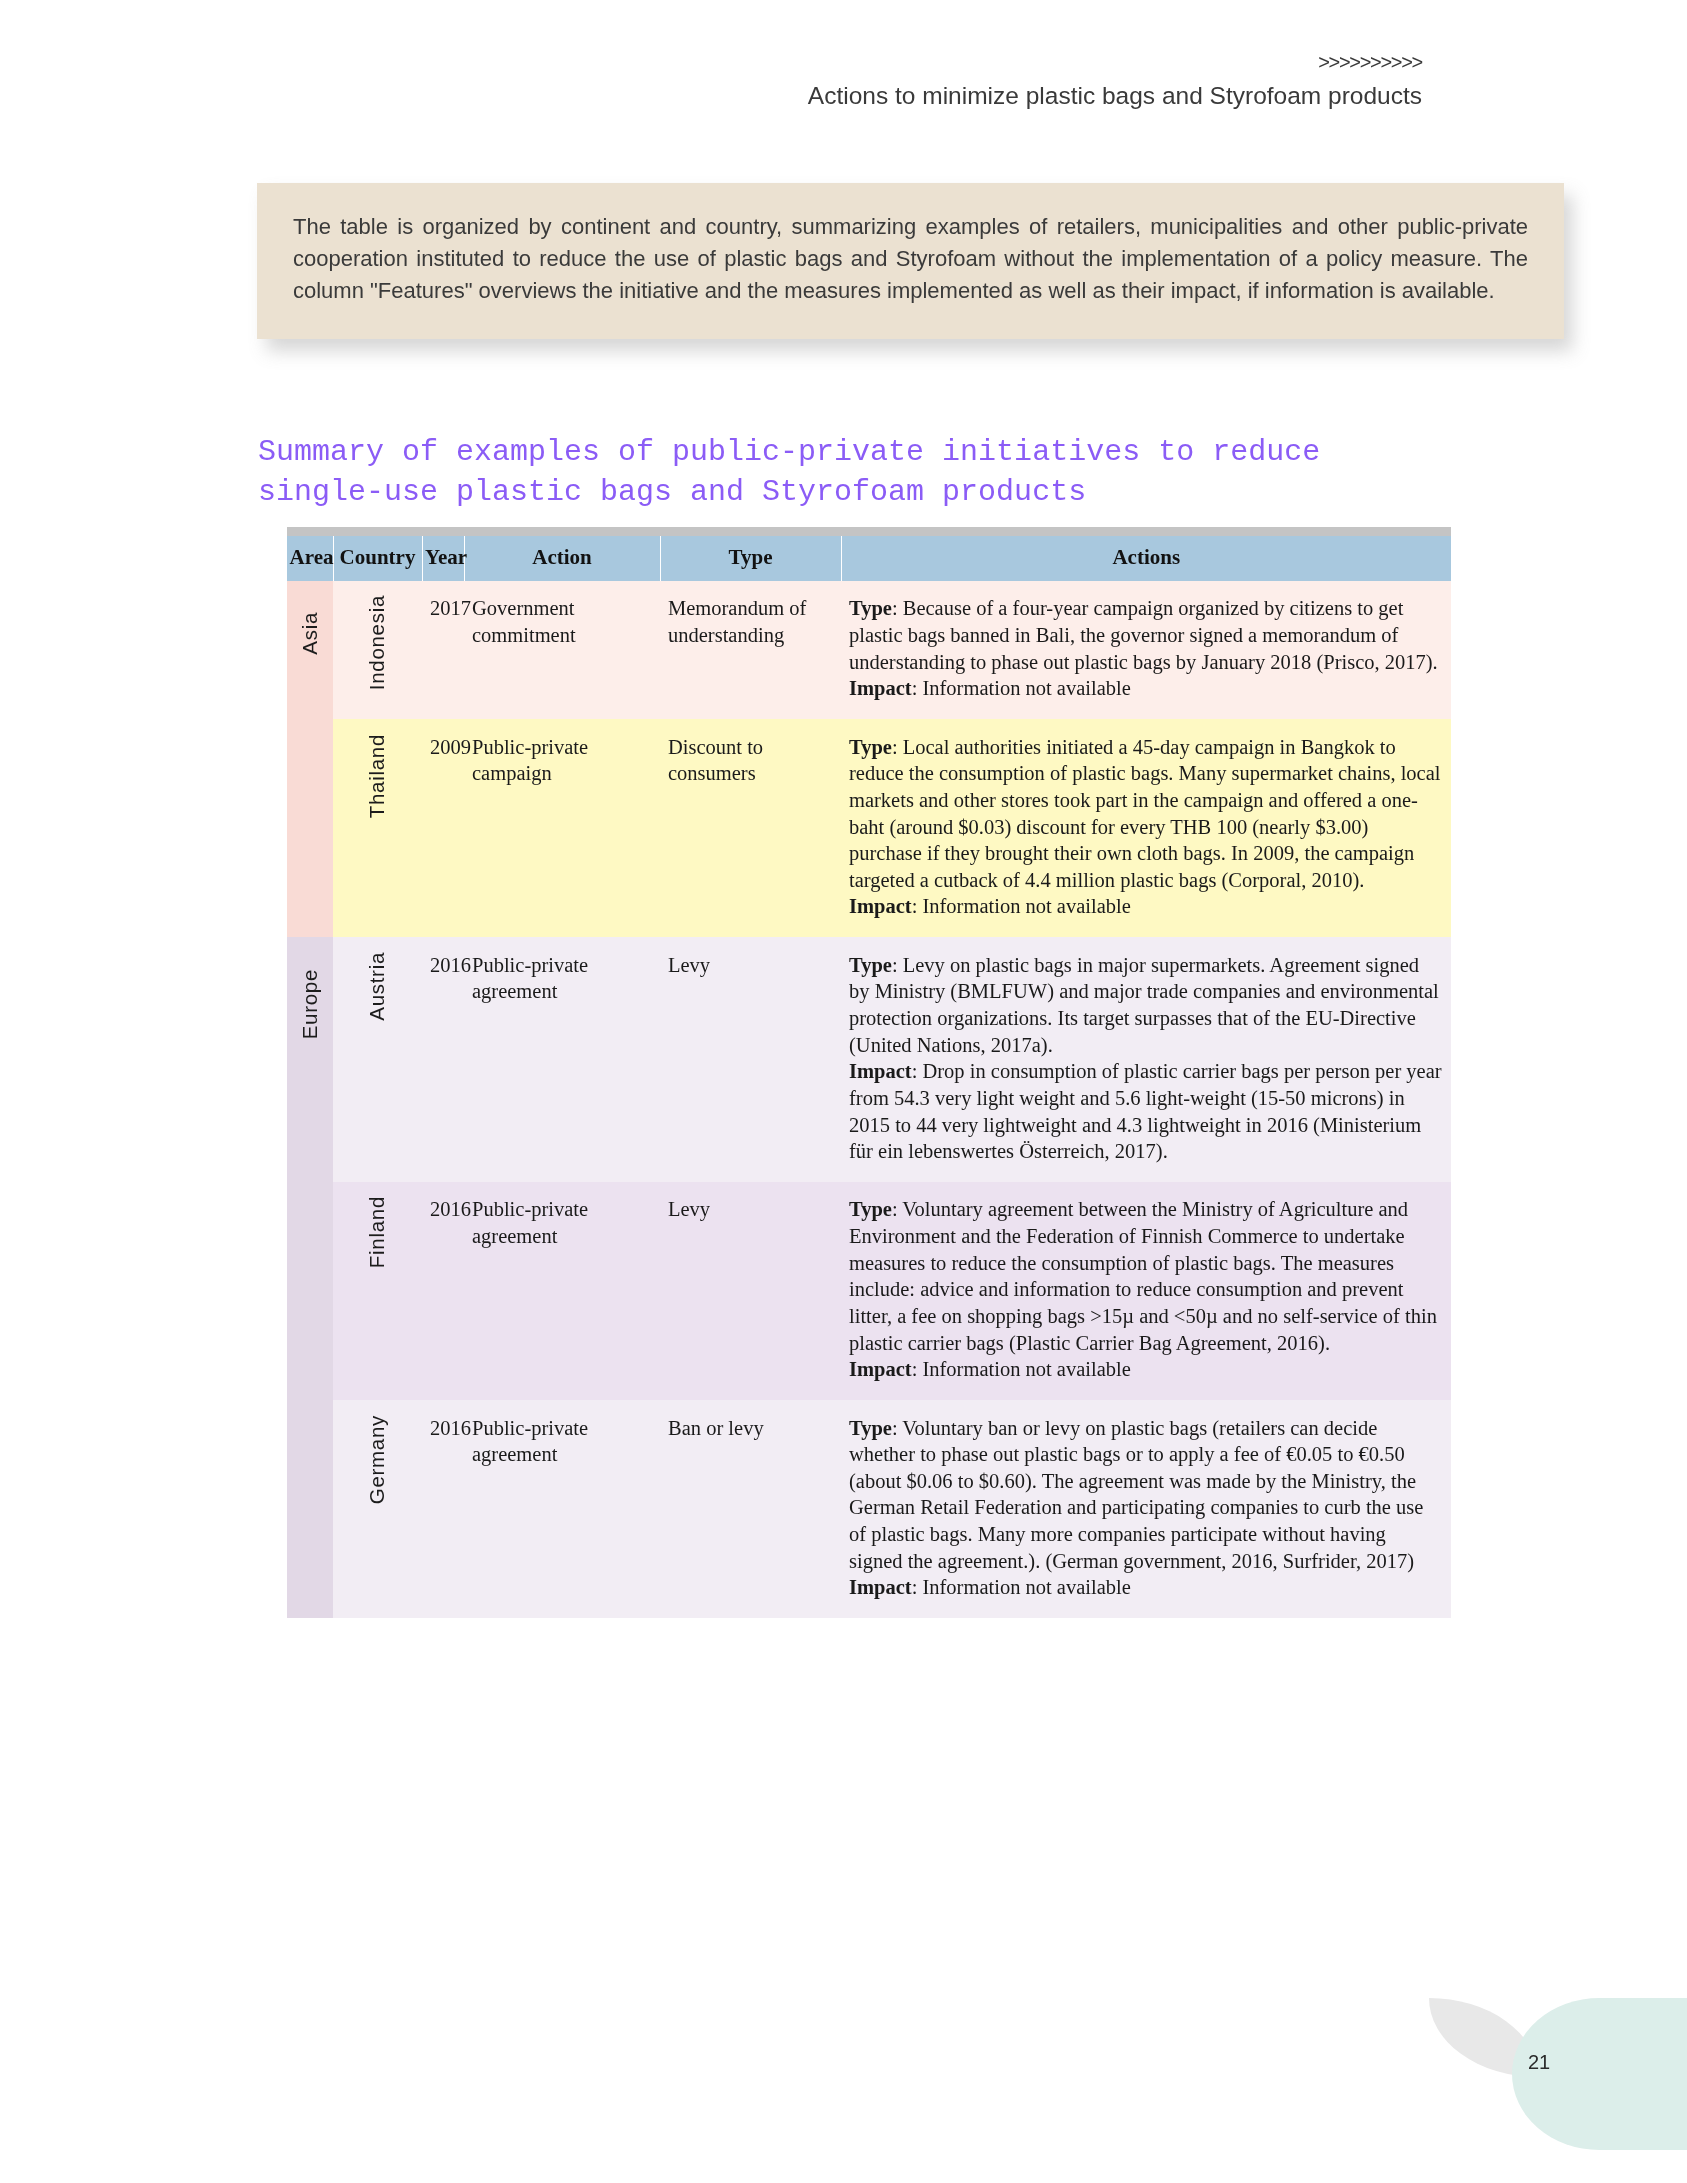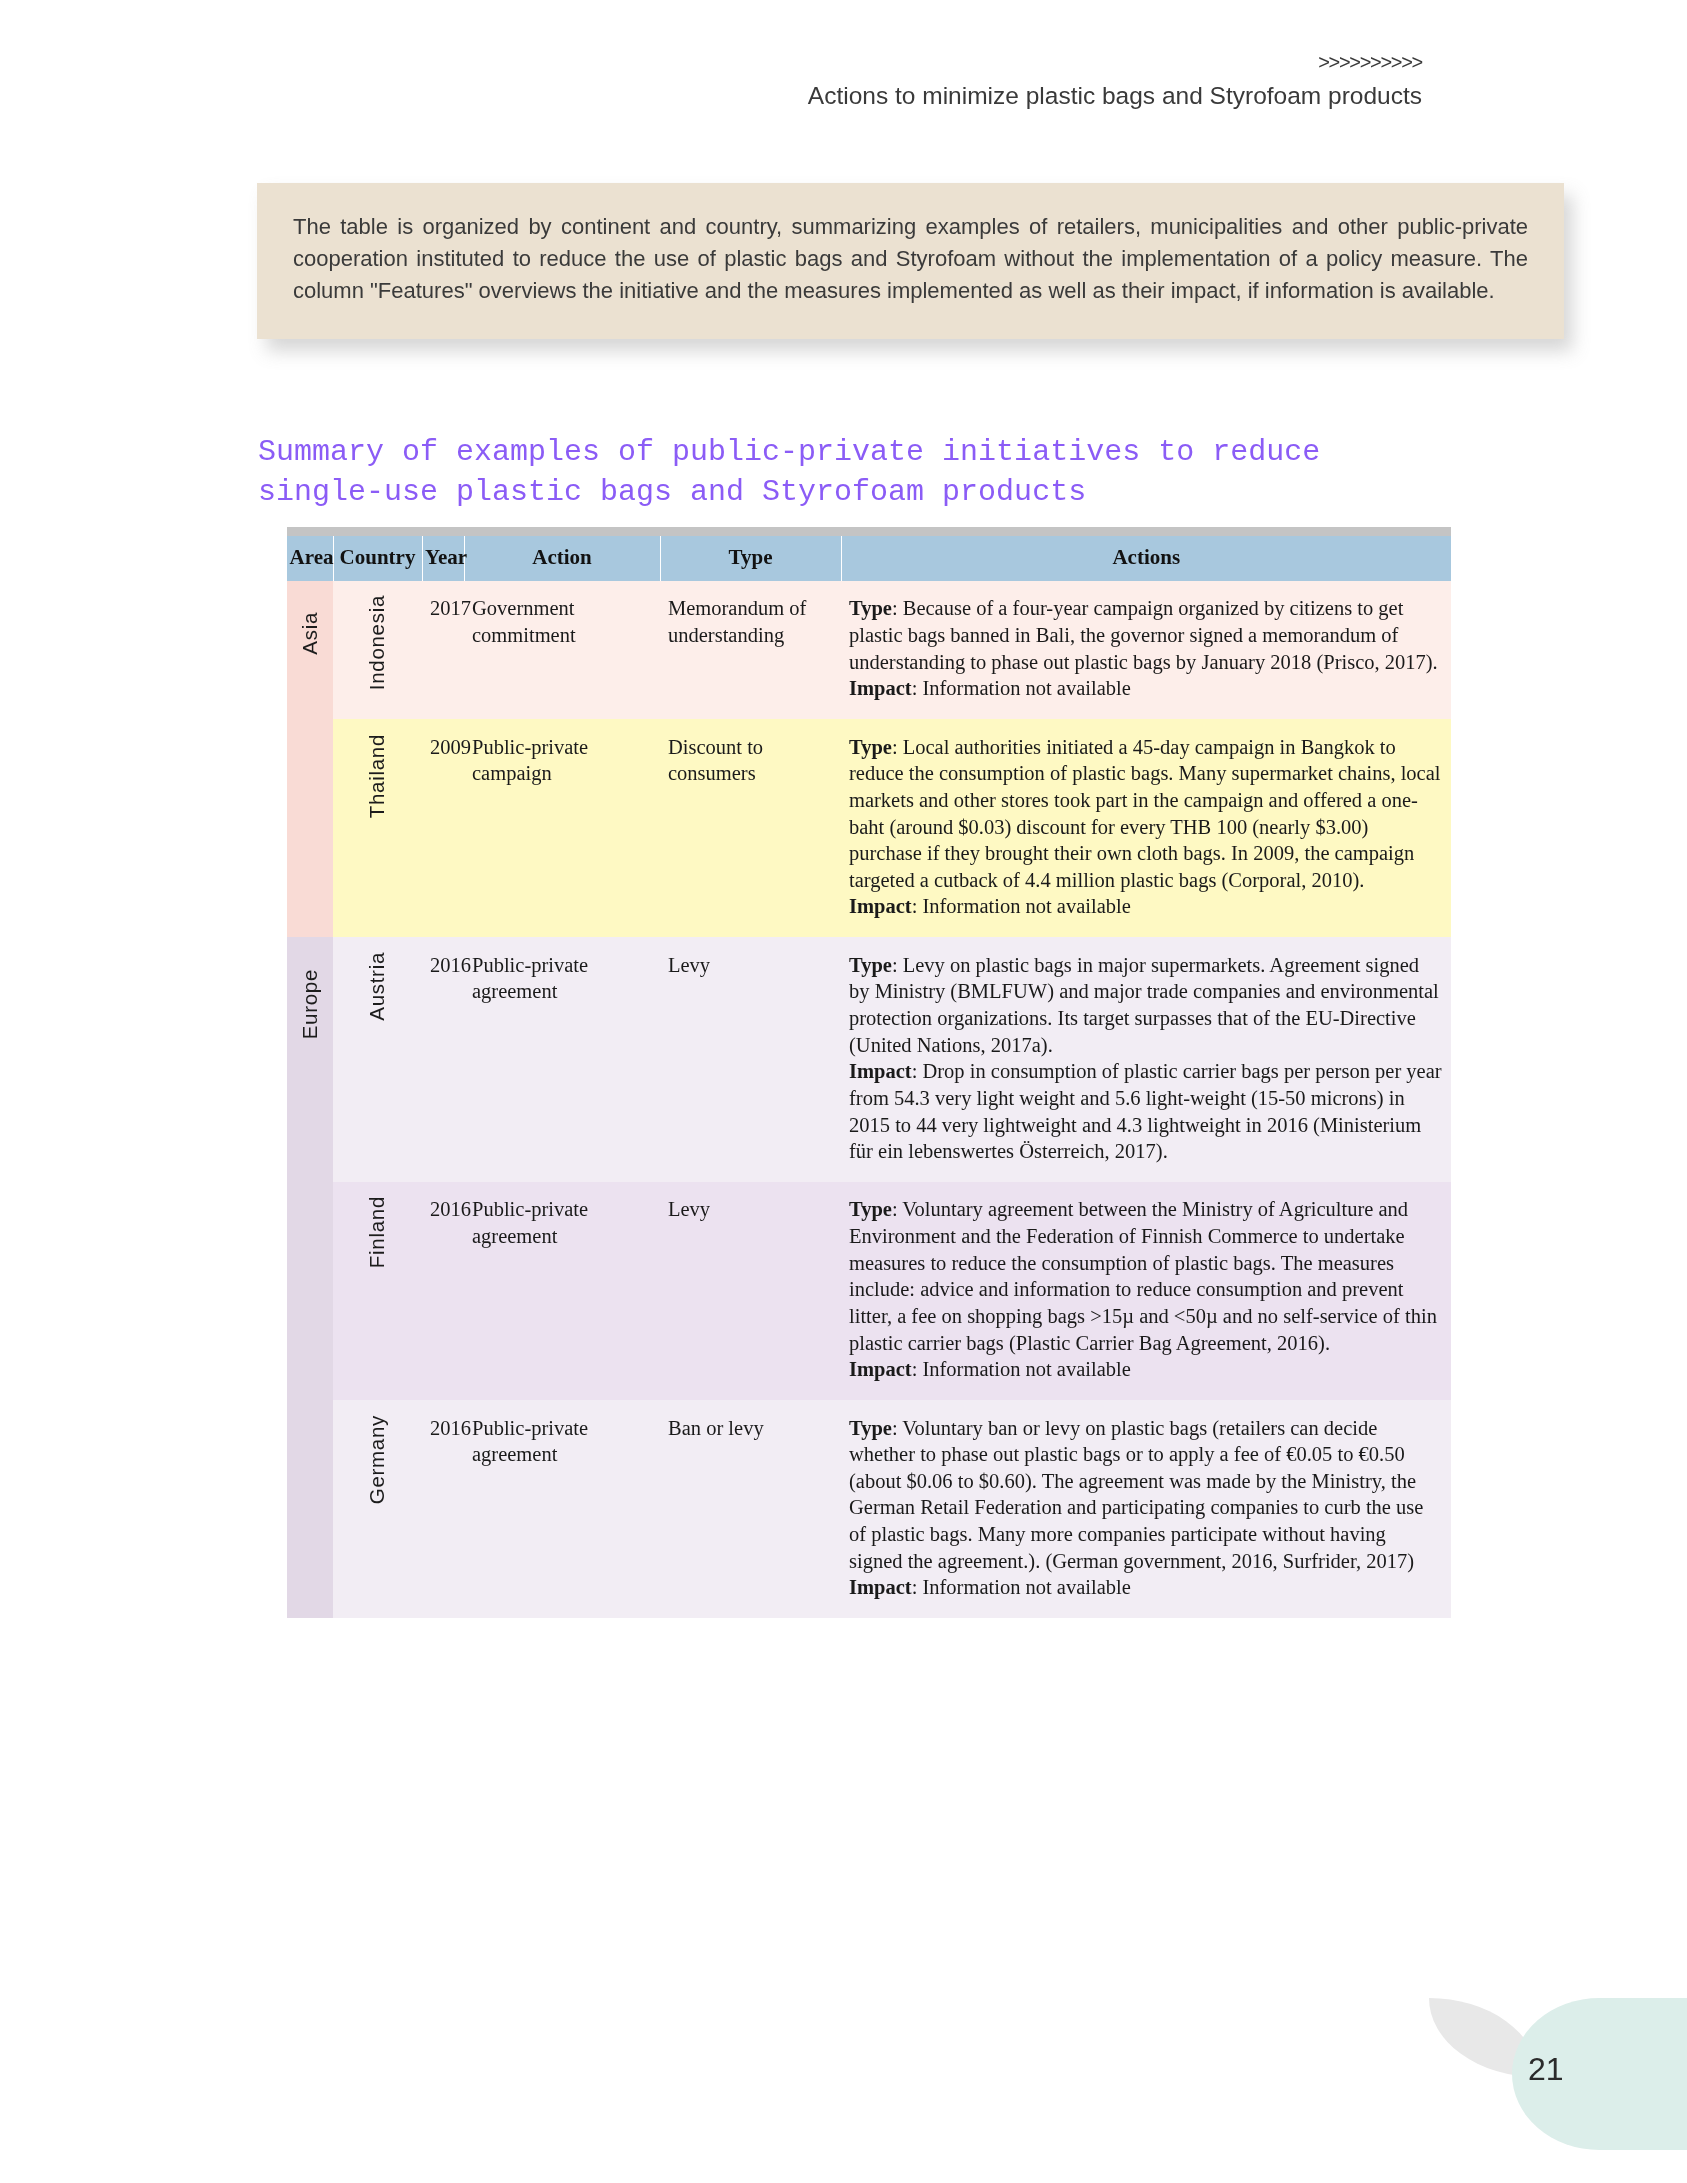--- a/index.html
+++ b/index.html
@@ -177,21 +177,21 @@
     width: 175px;
     height: 152px;
     background: #dceeea;
     border-radius: 100% 0 0 100%;
   }
   .page-num {
     position: absolute;
     left: 1528px;
     top: 2051px;
     font-family: "Liberation Sans", sans-serif;
-    font-size: 32px;
+    font-size: 20px;
     color: #2b2b2b;
     text-align: right;
   }
 </style>
 </head>
 <body>
 
 <div class="page-header">
   <div class="chev-row">&gt;&gt;&gt;&gt;&gt;&gt;&gt;&gt;&gt;&gt;</div>
   <div class="header-title">Actions to minimize plastic bags and Styrofoam products</div>

